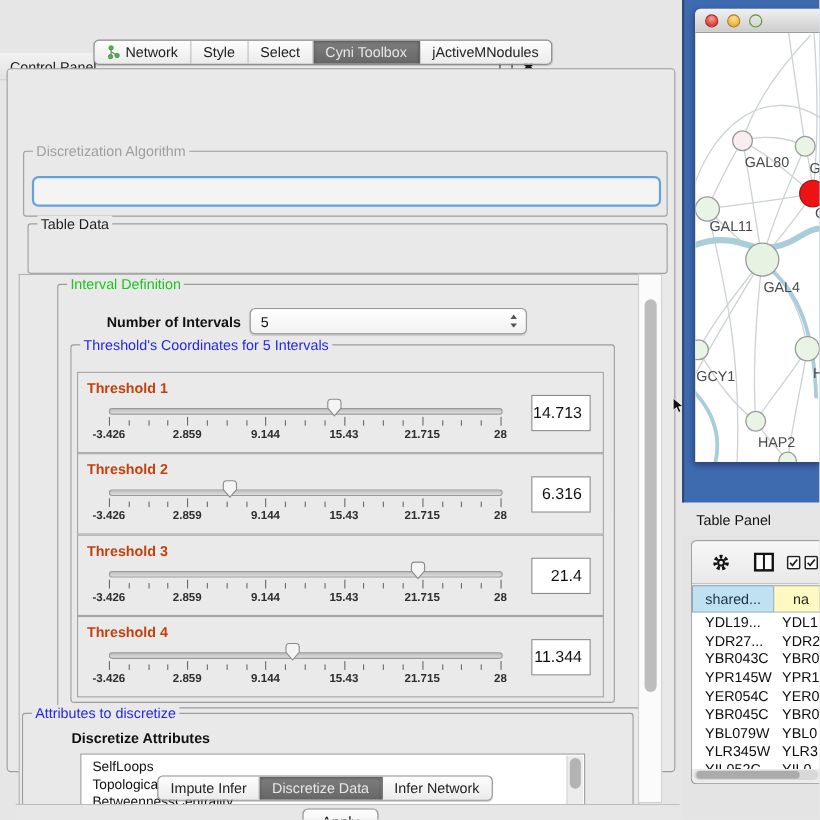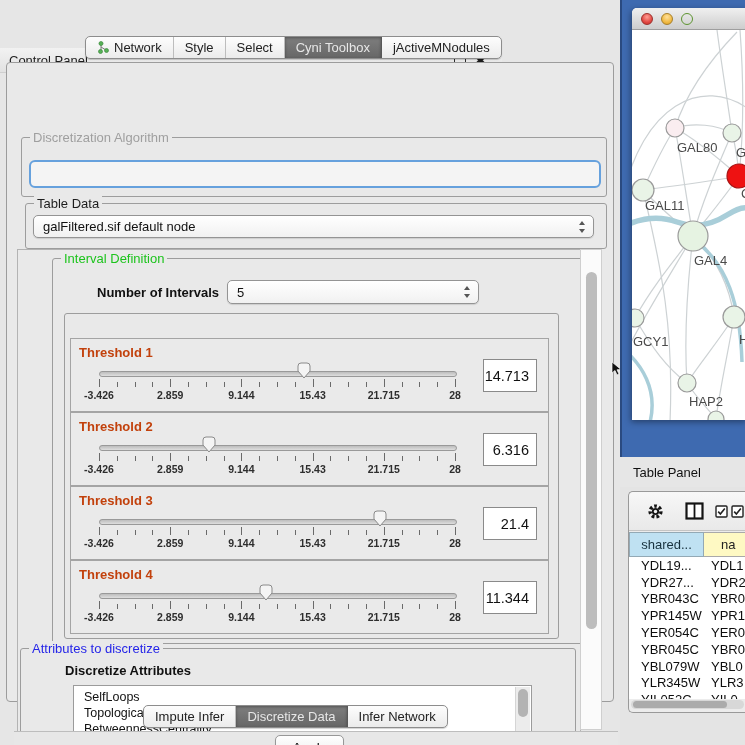--- a/index.html
+++ b/index.html
@@ -172,43 +172,37 @@
   <div id="outer-panel" class="abs">
 
     <div class="group" style="left:14px;top:74px;width:584px;height:58px;">
       <span class="gtitle faded">Discretization Algorithm</span>
     </div>
     <div id="algo-combo" class="abs"></div>
 
     <div class="group" style="left:18px;top:140px;width:580px;height:44px;">
       <span class="gtitle plain">Table Data</span>
     </div>
-    <div class="combo" style="left:26px;top:152px;width:561px;height:23px;">
-      <span>galFiltered.sif default node</span>
-      <svg class="arrows" width="8" height="12" viewBox="0 0 8 12">
-        <path d="M4 0 L7 4 L1 4 Z" fill="#555"></path>
-          <path d="M4 12 L7 8 L1 8 Z" fill="#555"></path>
-      </svg>
-    </div>
 
     <div id="viewport" class="abs">
 
       <div class="group" style="left:34px;top:8px;width:518px;height:384px;padding-left:16px;">
         <span class="gtitle green">Interval Definition</span>
 
         <span class="bold-label" style="left:44px;top:26px;">Number of Intervals</span>
         <div class="combo" style="left:174px;top:21px;width:252px;height:24px;">
           <span>5</span>
           <svg class="arrows" width="8" height="12" viewBox="0 0 8 12">
             <path d="M4 0 L7 4 L1 4 Z" fill="#555"></path>
               <path d="M4 12 L7 8 L1 8 Z" fill="#555"></path>
           </svg>
         </div>
 
         <div class="group" style="left:11px;top:54px;width:493px;height:324px;">
+          <span class="gtitle blue">Threshold's Coordinates for 5 Intervals</span>
 
           <div class="tpanel" style="top:24px;">
             <span class="tlabel">Threshold 1</span>
             <div class="track"></div>
             <div class="ticks">
                 <div class="tick major" style="left: 28px;"></div>
                 <div class="tick" style="left: 45.8px;"></div>
                 <div class="tick" style="left: 63.6px;"></div>
                 <div class="tick" style="left: 81.4px;"></div>
                 <div class="tick major" style="left: 99.2px;"></div>

